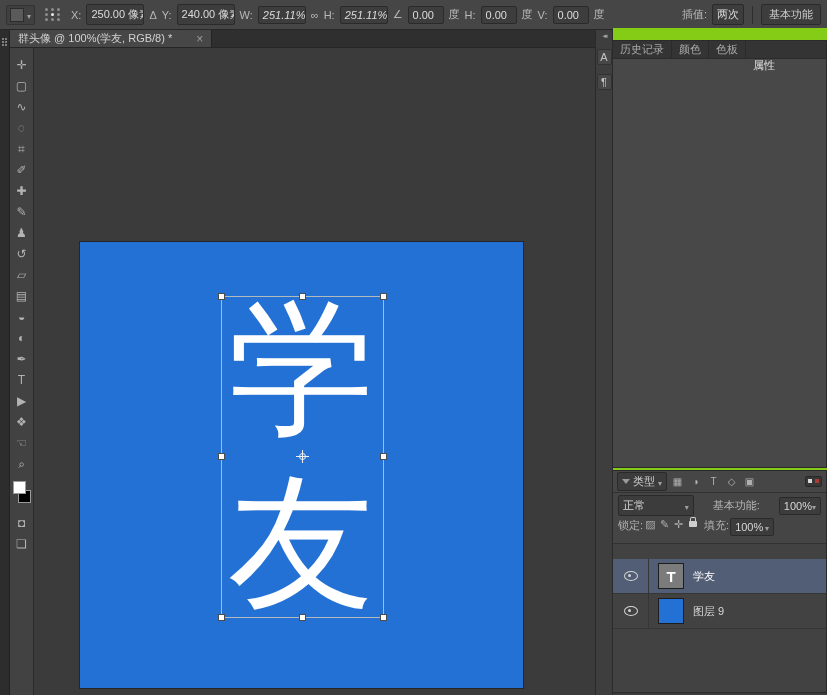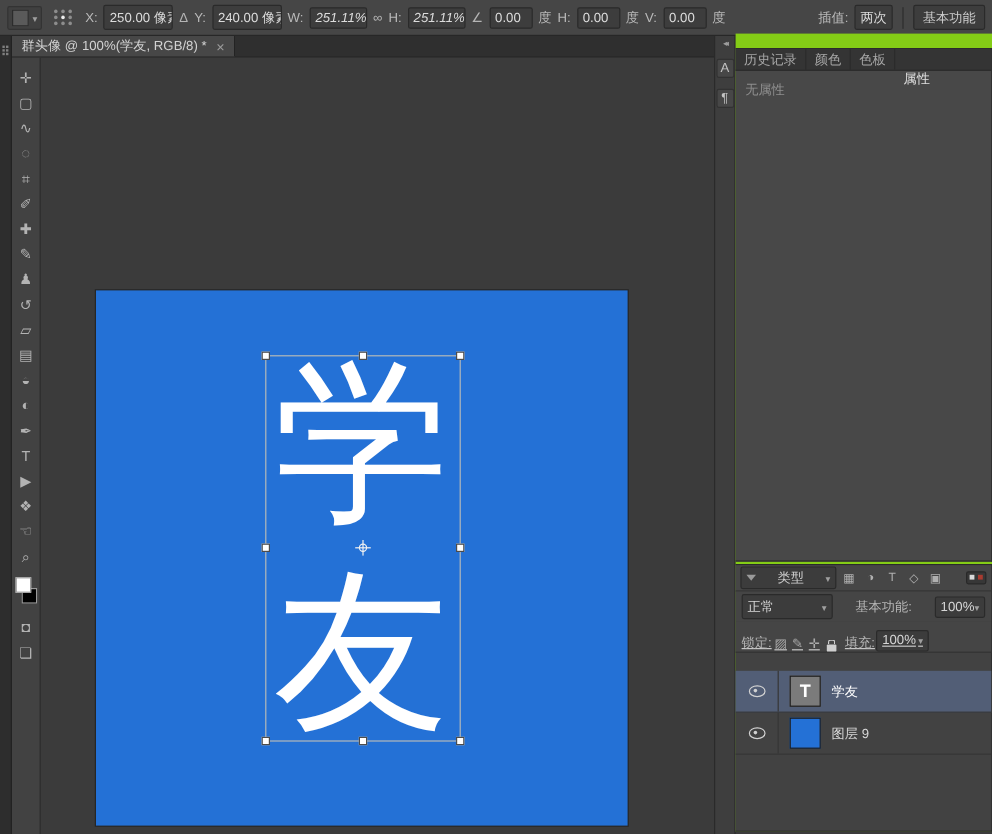--- a/index.html
+++ b/index.html
@@ -35,21 +35,21 @@
     display:flex;flex-direction:column;align-items:center;padding-top:6px;box-sizing:border-box;}
   .tool{width:20px;height:21px;display:flex;align-items:center;justify-content:center;color:#b3b3b3;font-size:12px;line-height:1;}
   .swatches{position:relative;width:20px;height:24px;margin-top:6px;}
   .fg{position:absolute;left:1px;top:1px;width:11px;height:11px;border:1px solid #9a9a9a;z-index:2;}
   .bgsw{position:absolute;right:1px;bottom:1px;width:11px;height:11px;border:1px solid #9a9a9a;}
   .tool.bottom{margin-top:8px;}
 
   
   .doc-tabbar{position:absolute;left:10px;top:30px;width:585px;height:18px;background:#2f2f2f;
     border-bottom:1px solid #262626;display:flex;align-items:stretch;box-sizing:border-box;}
-  .doc-tab{background:#474747;color:#d2d2d2;display:flex;align-items:center;gap:8px;padding:0 8px;
+  .doc-tab{background:#474747;color:#d2d2d2;display:flex;align-items:center;gap:24px;padding:0 8px;
     border-right:1px solid #232323;white-space:nowrap;}
   .tab-close{color:#9c9c9c;font-size:12px;}
 
   
   .canvas-area{position:absolute;left:34px;top:48px;width:561px;height:647px;background:#3b3b3b;overflow:hidden;}
   .image{position:absolute;left:46px;top:194px;width:443px;height:446px;box-shadow:0 0 0 1px rgba(0,0,0,.35);}
   .img-text{position:absolute;left:141px;top:52px;width:161px;height:324px;display:flex;flex-direction:column;
     align-items:center;justify-content:space-between;color:#ffffff;font-size:146px;line-height:150px;font-weight:500;
     font-family:"Liberation Sans",sans-serif;}
   .tbox{position:absolute;left:141px;top:54px;width:161px;height:320px;border:1px solid #b4bab9;}
@@ -75,34 +75,34 @@
   .panel-group{position:absolute;left:0;width:214px;box-sizing:border-box;background:#484848;border:1px solid #2b2b2b;border-left:none;}
   .props{top:12px;height:428px;}
   .layersg{top:442px;height:223px;background:#424242;}
   .ptabs{height:17px;background:#343434;display:flex;border-bottom:1px solid #2b2b2b;}
   .ptab{padding:0 7px;color:#a8a8a8;border-right:1px solid #2b2b2b;display:flex;align-items:center;white-space:nowrap;}
   .ptab.active{background:#484848;color:#e0e0e0;margin-top:24px;}
   .layersg .ptab.active{background:#454545;}
   .pbody{padding:8px;color:#8f8f8f;}
 
   .filter-row{height:21px;display:flex;align-items:center;gap:3px;padding:0 4px;background:#464646;border-bottom:1px solid #323232;}
-  .filter-dd{display:flex;align-items:center;gap:18px;background:#3c3c3c;border:1px solid #2a2a2a;border-radius:2px;padding:1px 4px;color:#cfcfcf;}
+  .filter-dd{display:flex;align-items:center;gap:3px;background:#3c3c3c;border:1px solid #2a2a2a;border-radius:2px;padding:1px 4px;color:#cfcfcf;}
   .funnel{width:0;height:0;border-left:4px solid transparent;border-right:4px solid transparent;border-top:5px solid #9a9a9a;}
   .ficon{width:15px;height:15px;display:flex;align-items:center;justify-content:center;color:#b0b0b0;font-size:10px;}
   .fswitch{margin-left:auto;width:15px;height:9px;background:#373737;border:1px solid #282828;border-radius:2px;position:relative;}
   .fswitch::before{content:"";position:absolute;left:2px;top:2px;width:4px;height:4px;background:#d9d9d9;}
   .fswitch::after{content:"";position:absolute;right:2px;top:2px;width:4px;height:4px;background:#a93b30;}
 
   .blend-row{height:25px;display:flex;align-items:center;gap:19px;padding:0 5px;background:#454545;}
   .dd{display:flex;align-items:center;justify-content:space-between;background:#3c3c3c;border:1px solid #2a2a2a;
     border-radius:2px;padding:2px 4px;color:#d6d6d6;box-sizing:border-box;}
   .dd.blend{width:84px;}
   .dd.small{width:44px;}
   .plabel{color:#b5b5b5;white-space:nowrap;}
-  .lock-row{height:25px;display:flex;align-items:flex-end;gap:1px;padding:0 5px;background:#454545;border-bottom:1px solid #323232;text-decoration:underline;}
+  .lock-row{height:25px;display:flex;align-items:flex-start;gap:1px;padding:0 5px;background:#454545;border-bottom:1px solid #323232;}
   .licon{width:13px;display:flex;align-items:center;justify-content:center;color:#ababab;font-size:11px;}
   .plabel.fill{margin-left:4px;}
 
   .layer-list{position:absolute;left:0;top:88px;right:0;bottom:0;background:#424242;}
   .layer-row{height:34px;display:flex;align-items:center;border-bottom:1px solid #363636;}
   .eye-cell{width:36px;height:100%;display:flex;align-items:center;justify-content:center;border-right:1px solid #363636;box-sizing:border-box;}
   .eye{width:12px;height:8px;border:1px solid #d2d2d2;border-radius:50%;position:relative;display:inline-block;}
   .eye::after{content:"";position:absolute;left:3px;top:1.5px;width:3px;height:3px;background:#d2d2d2;border-radius:50%;}
   .thumb{width:26px;height:26px;margin-left:9px;border:1px solid #1d1d1d;box-sizing:border-box;
     display:flex;align-items:center;justify-content:center;}
@@ -234,23 +234,20 @@
 
   <div class="right-dock">
 
     <div class="panel-group props">
       <div class="ptabs">
         <span class="ptab">历史记录</span>
         <span class="ptab">颜色</span>
         <span class="ptab">色板</span>
         <span class="ptab active">属性</span>
       </div>
-      <div class="pbody">
-        <span>无属性</span>
-      </div>
     </div>
 
     <div class="panel-group layersg">
 
       <div class="filter-row">
         <span class="filter-dd">
           <i class="funnel"></i>
           <span>类型</span>
           <span class="caret"></span>
         </span>

